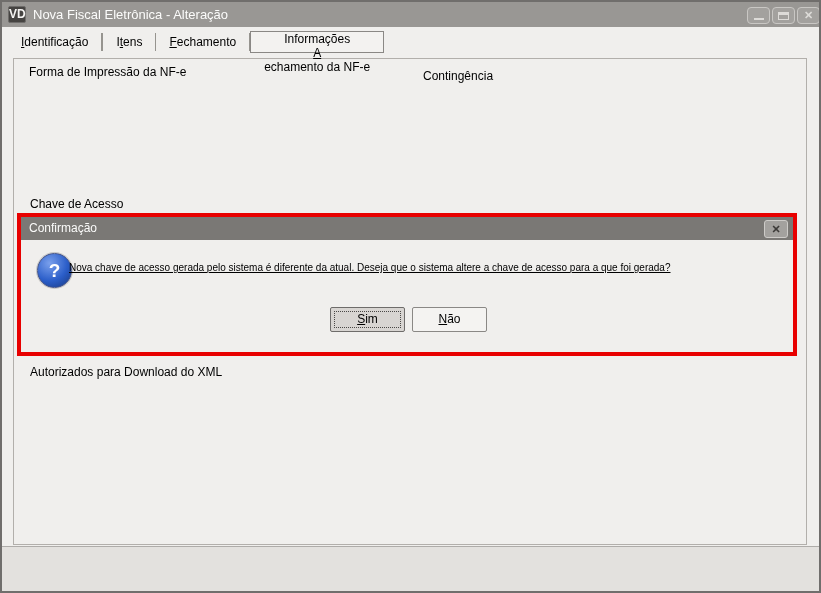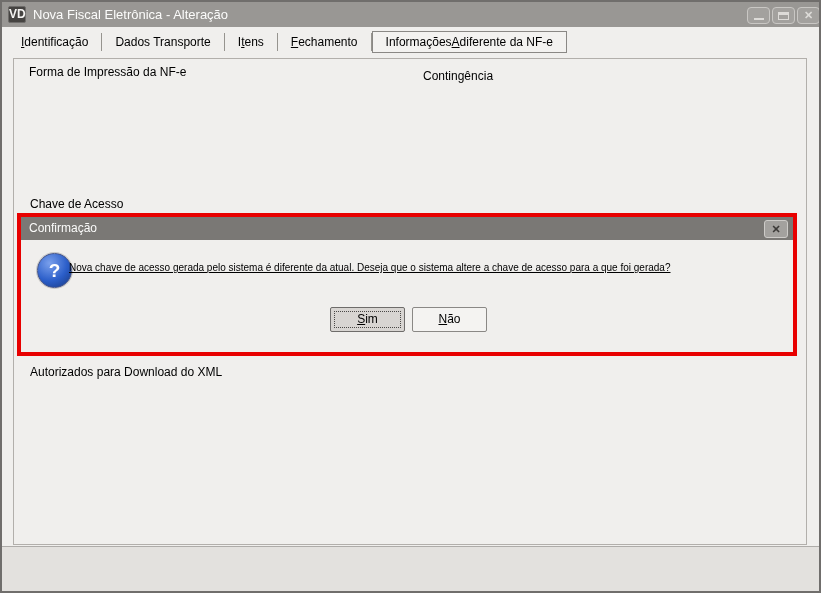--- a/index.html
+++ b/index.html
@@ -16,21 +16,21 @@
   .winbtn.min { left:745px; } .winbtn.max { left:770px; } .winbtn.close { left:795px; }
   .glyph-min { width:10px; height:2px; background:#dddbd8; margin-top:7px; }
   .glyph-max { width:11px; height:8px; border:1px solid #dddbd8; border-top:3px solid #dddbd8; }
   .glyph-close { color:#dddbd8; font-size:11px; font-weight:bold; line-height:1; }
 
   
   .tabbar { position:absolute; left:8px; top:31px; height:22px; display:flex; align-items:stretch; z-index:2; }
   .tab { padding:0 13px; display:flex; align-items:center; white-space:nowrap; color:#000; }
   .tab .u { text-decoration:underline; }
   .tab-sep { width:1px; background:#96948f; margin:2px 0; }
-  .tab.active { border:1px solid #8a8885; background:#f3f2f0; }
+  .tab.active { border:1px solid #8a8885; background:#f3f2f0;flex-direction:column; }
 
   
   .content { position:absolute; left:13px; top:58px; width:794px; height:487px; border:1px solid #b2afab; background:#f0efed; z-index:1; }
 
   .groupbox { position:absolute; border:1px solid #b6b3af; border-radius:2px; }
   .grouplabel { position:absolute; background:#f0efed; padding:0 3px; white-space:nowrap; z-index:2; }
   .grouplabel.bold { font-weight:normal; }
 
   .fieldlabel { position:absolute; white-space:nowrap; }
   .disabled-text { color:#a8a6a3; }
@@ -100,42 +100,37 @@
       </div>
   </div>
 
   <div class="tabbar">
     <div class="tab">
         <span></span>
         <span class="u">I</span>
         <span>dentificação</span>
       </div>
     <div class="tab-sep"></div>
-    <div class="tab">
-        <span>Dados Transporte</span>
-        <span class="u"></span>
-        <span></span>
-      </div>
     <div class="tab-sep"></div>
     <div class="tab">
         <span>I</span>
         <span class="u">t</span>
         <span>ens</span>
       </div>
     <div class="tab-sep"></div>
     <div class="tab">
         <span></span>
         <span class="u">F</span>
         <span>echamento</span>
       </div>
     <div class="tab-sep"></div>
     <div class="tab active">
         <span>Informações </span>
         <span class="u">A</span>
-        <span>diferente da NF-e</span>
+        <span>echamento da NF-e</span>
       </div>
   </div>
 
   <div class="content"></div>
 
   <div class="groupbox" style="left:20px; top:84px; width:183px; height:40px;"></div>
   <div class="grouplabel" style="left:26px; top:65px;">Forma de Impressão da NF-e</div>
   <div class="radio" style="left:31px; top:101px;">
       <div class="dot"></div>
     </div>

